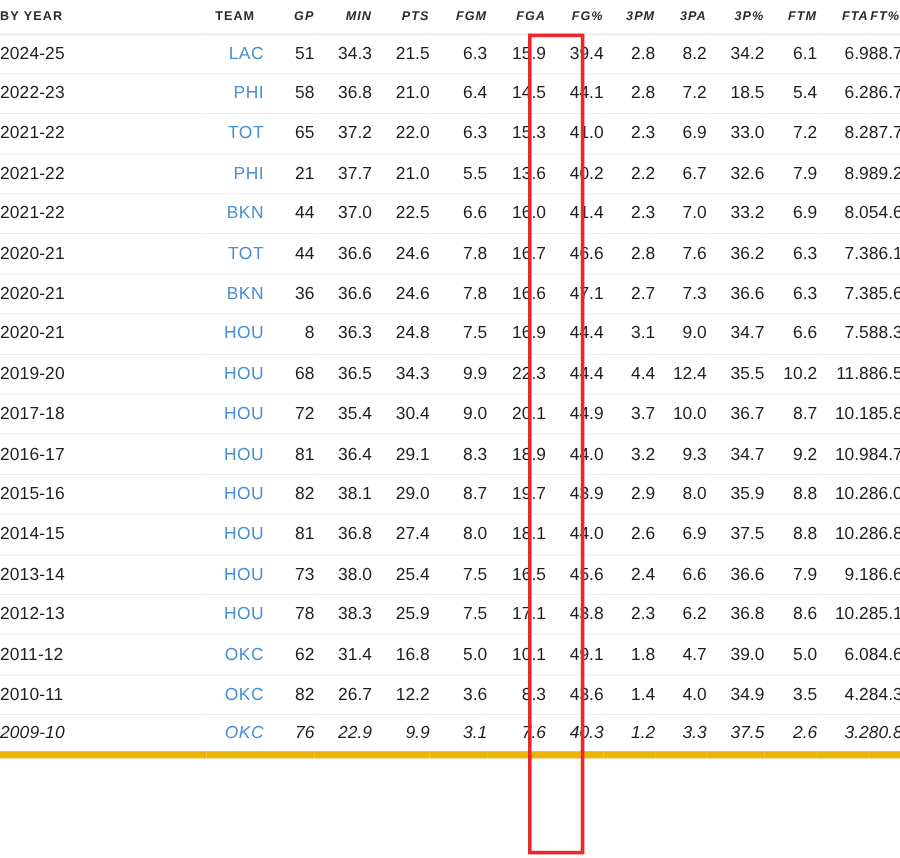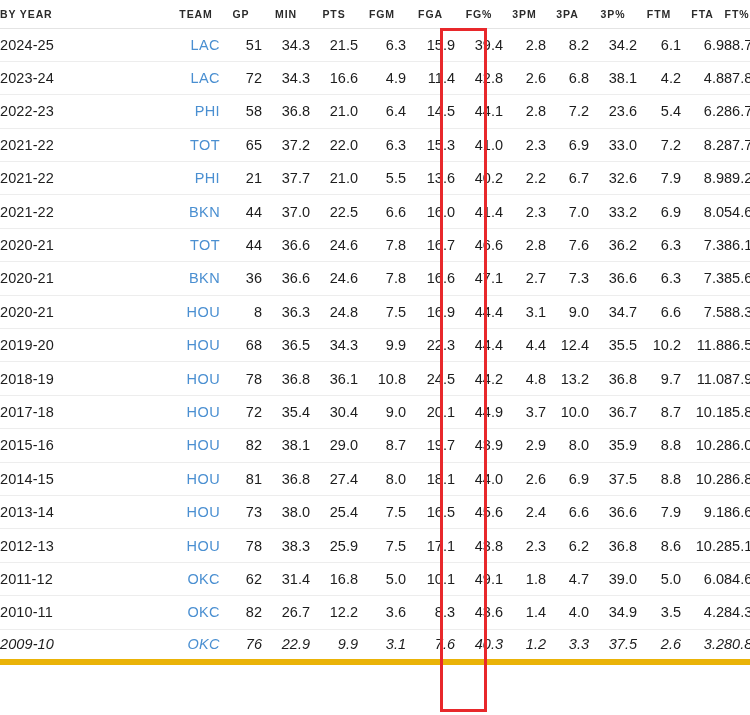--- a/index.html
+++ b/index.html
@@ -47,21 +47,23 @@
     color: #2b2b2b;
     text-transform: uppercase;
     padding-bottom: 6px;
     border-bottom: 1px solid #e4e4e4;
   }
   th.col-year {
     text-align: left;
     padding-left: 14px;
   }
   th.col-stat {
+    text-align: right;
     padding-right: 11px;
+    font-style: italic;
   }
   th.col-team {
     text-align: center;
     padding-right: 13px;
   }
 
   
   tbody tr.data-row {
     height: 33.4px;
     background: #ffffff;
@@ -176,47 +178,31 @@
           <td class="cell-stat">15.9</td>
           <td class="cell-stat">39.4</td>
           <td class="cell-stat">2.8</td>
           <td class="cell-stat">8.2</td>
           <td class="cell-stat">34.2</td>
           <td class="cell-stat">6.1</td>
           <td class="cell-stat">6.9</td>
           <td class="cell-stat">88.7</td>
         </tr>
         <tr class="data-row">
-          <td class="cell-year">2023-24</td>
-          <td class="cell-team"><span class="team-link" style="color: rgb(74, 143, 209);">LAC</span></td>
-          <td class="cell-stat">72</td>
-          <td class="cell-stat">34.3</td>
-          <td class="cell-stat">16.6</td>
-          <td class="cell-stat">4.9</td>
-          <td class="cell-stat">11.4</td>
-          <td class="cell-stat">42.8</td>
-          <td class="cell-stat">2.6</td>
-          <td class="cell-stat">6.8</td>
-          <td class="cell-stat">38.1</td>
-          <td class="cell-stat">4.2</td>
-          <td class="cell-stat">4.8</td>
-          <td class="cell-stat">87.8</td>
-        </tr>
-        <tr class="data-row">
           <td class="cell-year">2022-23</td>
           <td class="cell-team"><span class="team-link" style="color: rgb(74, 143, 209);">PHI</span></td>
           <td class="cell-stat">58</td>
           <td class="cell-stat">36.8</td>
           <td class="cell-stat">21.0</td>
           <td class="cell-stat">6.4</td>
           <td class="cell-stat">14.5</td>
           <td class="cell-stat">44.1</td>
           <td class="cell-stat">2.8</td>
           <td class="cell-stat">7.2</td>
-          <td class="cell-stat">23.6</td>
+          <td class="cell-stat">18.5</td>
           <td class="cell-stat">5.4</td>
           <td class="cell-stat">6.2</td>
           <td class="cell-stat">86.7</td>
         </tr>
         <tr class="data-row">
           <td class="cell-year">2021-22</td>
           <td class="cell-team"><span class="team-link" style="color: rgb(74, 143, 209);">TOT</span></td>
           <td class="cell-stat">65</td>
           <td class="cell-stat">37.2</td>
           <td class="cell-stat">22.0</td>
@@ -320,50 +306,50 @@
           <td class="cell-stat">22.3</td>
           <td class="cell-stat">44.4</td>
           <td class="cell-stat">4.4</td>
           <td class="cell-stat">12.4</td>
           <td class="cell-stat">35.5</td>
           <td class="cell-stat">10.2</td>
           <td class="cell-stat">11.8</td>
           <td class="cell-stat">86.5</td>
         </tr>
         <tr class="data-row">
-          <td class="cell-year">2018-19</td>
-          <td class="cell-team"><span class="team-link" style="color: rgb(74, 143, 209);">HOU</span></td>
-          <td class="cell-stat">78</td>
-          <td class="cell-stat">36.8</td>
-          <td class="cell-stat">36.1</td>
-          <td class="cell-stat">10.8</td>
-          <td class="cell-stat">24.5</td>
-          <td class="cell-stat">44.2</td>
-          <td class="cell-stat">4.8</td>
-          <td class="cell-stat">13.2</td>
-          <td class="cell-stat">36.8</td>
-          <td class="cell-stat">9.7</td>
-          <td class="cell-stat">11.0</td>
-          <td class="cell-stat">87.9</td>
-        </tr>
-        <tr class="data-row">
           <td class="cell-year">2017-18</td>
           <td class="cell-team"><span class="team-link" style="color: rgb(74, 143, 209);">HOU</span></td>
           <td class="cell-stat">72</td>
           <td class="cell-stat">35.4</td>
           <td class="cell-stat">30.4</td>
           <td class="cell-stat">9.0</td>
           <td class="cell-stat">20.1</td>
           <td class="cell-stat">44.9</td>
           <td class="cell-stat">3.7</td>
           <td class="cell-stat">10.0</td>
           <td class="cell-stat">36.7</td>
           <td class="cell-stat">8.7</td>
           <td class="cell-stat">10.1</td>
           <td class="cell-stat">85.8</td>
+        </tr>
+        <tr class="data-row">
+          <td class="cell-year">2016-17</td>
+          <td class="cell-team"><span class="team-link" style="color: rgb(74, 143, 209);">HOU</span></td>
+          <td class="cell-stat">81</td>
+          <td class="cell-stat">36.4</td>
+          <td class="cell-stat">29.1</td>
+          <td class="cell-stat">8.3</td>
+          <td class="cell-stat">18.9</td>
+          <td class="cell-stat">44.0</td>
+          <td class="cell-stat">3.2</td>
+          <td class="cell-stat">9.3</td>
+          <td class="cell-stat">34.7</td>
+          <td class="cell-stat">9.2</td>
+          <td class="cell-stat">10.9</td>
+          <td class="cell-stat">84.7</td>
         </tr>
         <tr class="data-row">
           <td class="cell-year">2015-16</td>
           <td class="cell-team"><span class="team-link" style="color: rgb(74, 143, 209);">HOU</span></td>
           <td class="cell-stat">82</td>
           <td class="cell-stat">38.1</td>
           <td class="cell-stat">29.0</td>
           <td class="cell-stat">8.7</td>
           <td class="cell-stat">19.7</td>
           <td class="cell-stat">43.9</td>

